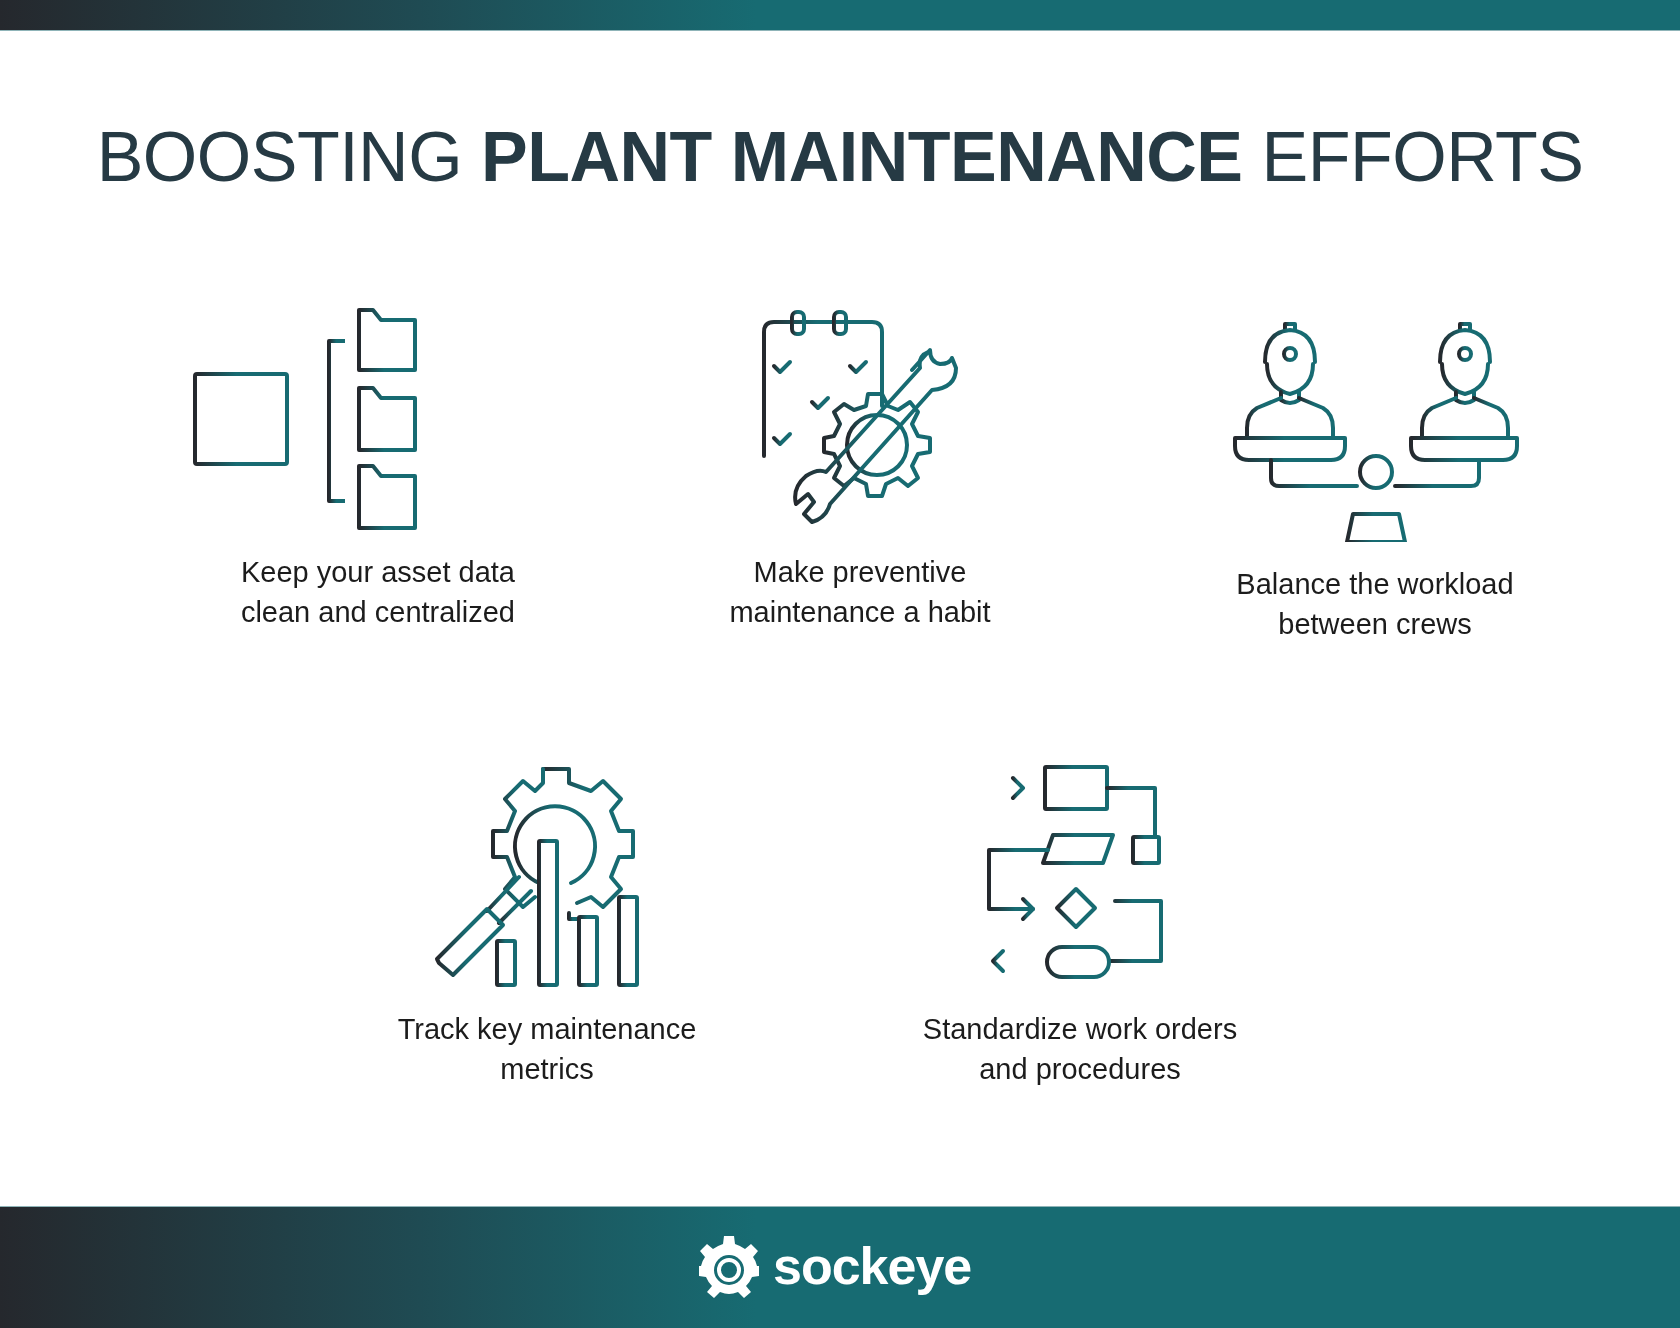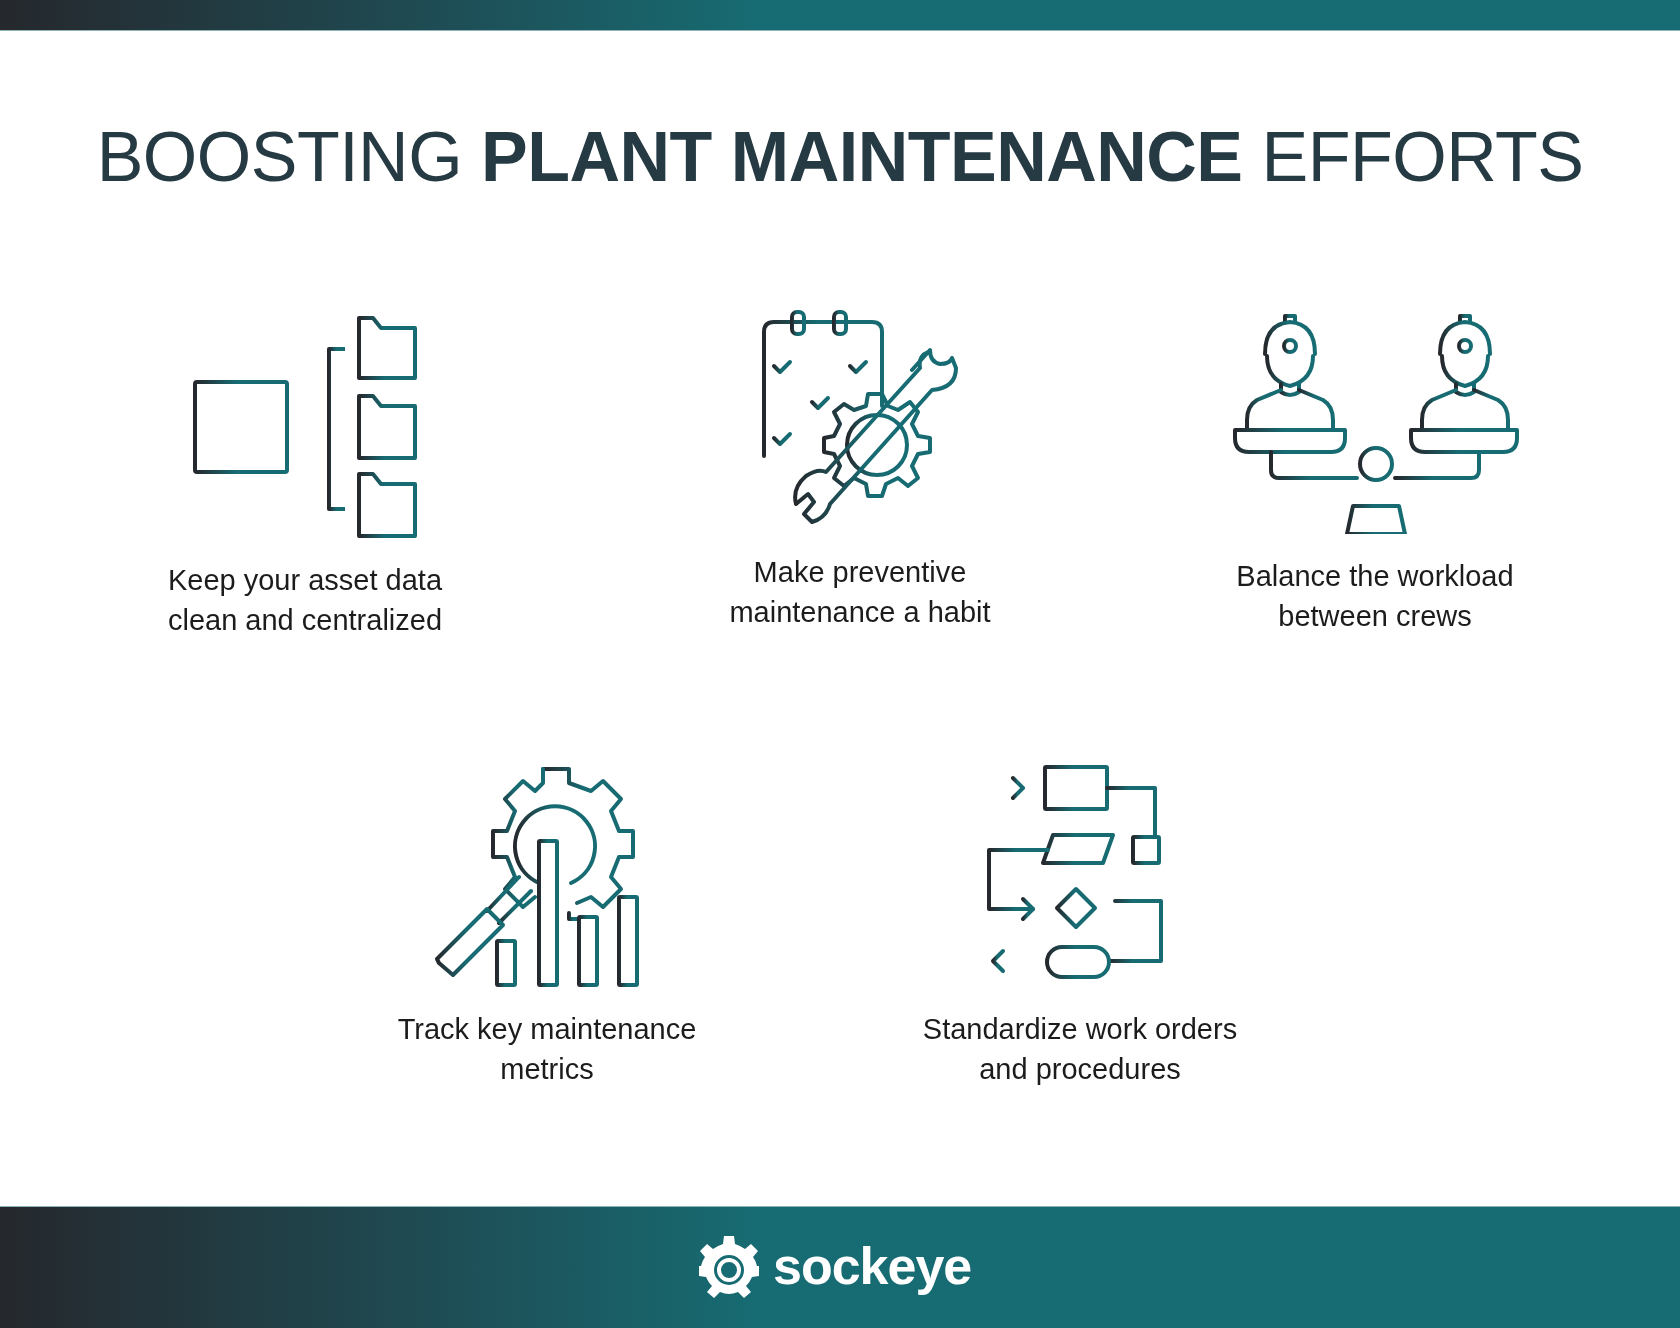--- a/index.html
+++ b/index.html
@@ -51,21 +51,21 @@
 </svg>
 
 <div class="top-bar"></div>
 
 <h1 class="title">
   <span class="light">BOOSTING</span>
   <span class="bold">PLANT MAINTENANCE</span>
   <span class="light">EFFORTS</span>
 </h1>
 
-<div class="item" style="left:305px; top:316px;">
+<div class="item" style="left:305px; top:308px;text-align:right;">
   <svg class="icon" width="224" height="222" viewBox="0 0 224 222" fill="none" stroke="url(#ig)" stroke-width="4" stroke-linejoin="round" stroke-linecap="butt">
     <rect x="2" y="66" width="92" height="90" rx="2"></rect>
     <line x1="2" y1="96" x2="94" y2="96"></line>
     <line x1="2" y1="126" x2="94" y2="126"></line>
     <line x1="16" y1="81" x2="64" y2="81"></line>
       <line x1="76" y1="81" x2="80" y2="81"></line>
     <line x1="16" y1="111" x2="64" y2="111"></line>
       <line x1="76" y1="111" x2="80" y2="111"></line>
     <line x1="16" y1="141" x2="64" y2="141"></line>
       <line x1="76" y1="141" x2="80" y2="141"></line>
@@ -95,21 +95,21 @@
     <path d="M50 94 L56 100 L66 90"></path>
     <path d="M12 130 L18 136 L28 126"></path>
     <path d="M126 98 L136 102 L148 94 L156 104 L150 116 L156 128 L168 130 L168 144 L156 146 L150 158 L156 170 L146 178 L136 170 L124 176 L120 188 L106 188 L104 176 L92 170 L82 178 L72 170 L78 158 L72 146 L62 144 L62 130 L72 128 L78 116 L72 104 L82 96 L92 102 L104 98 L106 86 L120 86 Z"></path>
     <circle cx="115" cy="137" r="30"></circle>
     <path d="M150 62 L168 42 Q168 54 178 56 Q188 56 190 50 L194 60 Q194 80 170 82 L68 196 Q64 210 50 214 L42 206 L52 194 L46 186 L34 196 Q30 180 44 168 Q56 160 64 164 L158 60 Q156 48 166 44"></path>
   </svg>
   <div class="label">Make preventive
 maintenance a habit</div>
 </div>
 
-<div class="item" style="left:1375px; top:312px;">
+<div class="item" style="left:1375px; top:320px;">
   <svg class="icon" width="288" height="222" viewBox="0 0 288 222" fill="none" stroke="url(#ig)" stroke-width="4" stroke-linejoin="round" stroke-linecap="round">
 
     <path d="M54 10 V4 H64 V10"></path>
     <path d="M34 42 Q34 12 59 10 Q84 12 84 42"></path>
     <line x1="26" y1="42" x2="92" y2="42"></line>
     <circle cx="59" cy="34" r="6"></circle>
     <path d="M36 44 Q36 68 59 74 Q82 68 82 44"></path>
     <path d="M50 72 V80 Q59 86 68 80 V72"></path>
     <path d="M50 78 L26 88 Q16 94 16 108 V118"></path>
     <path d="M68 78 L92 88 Q102 94 102 108 V118"></path>

